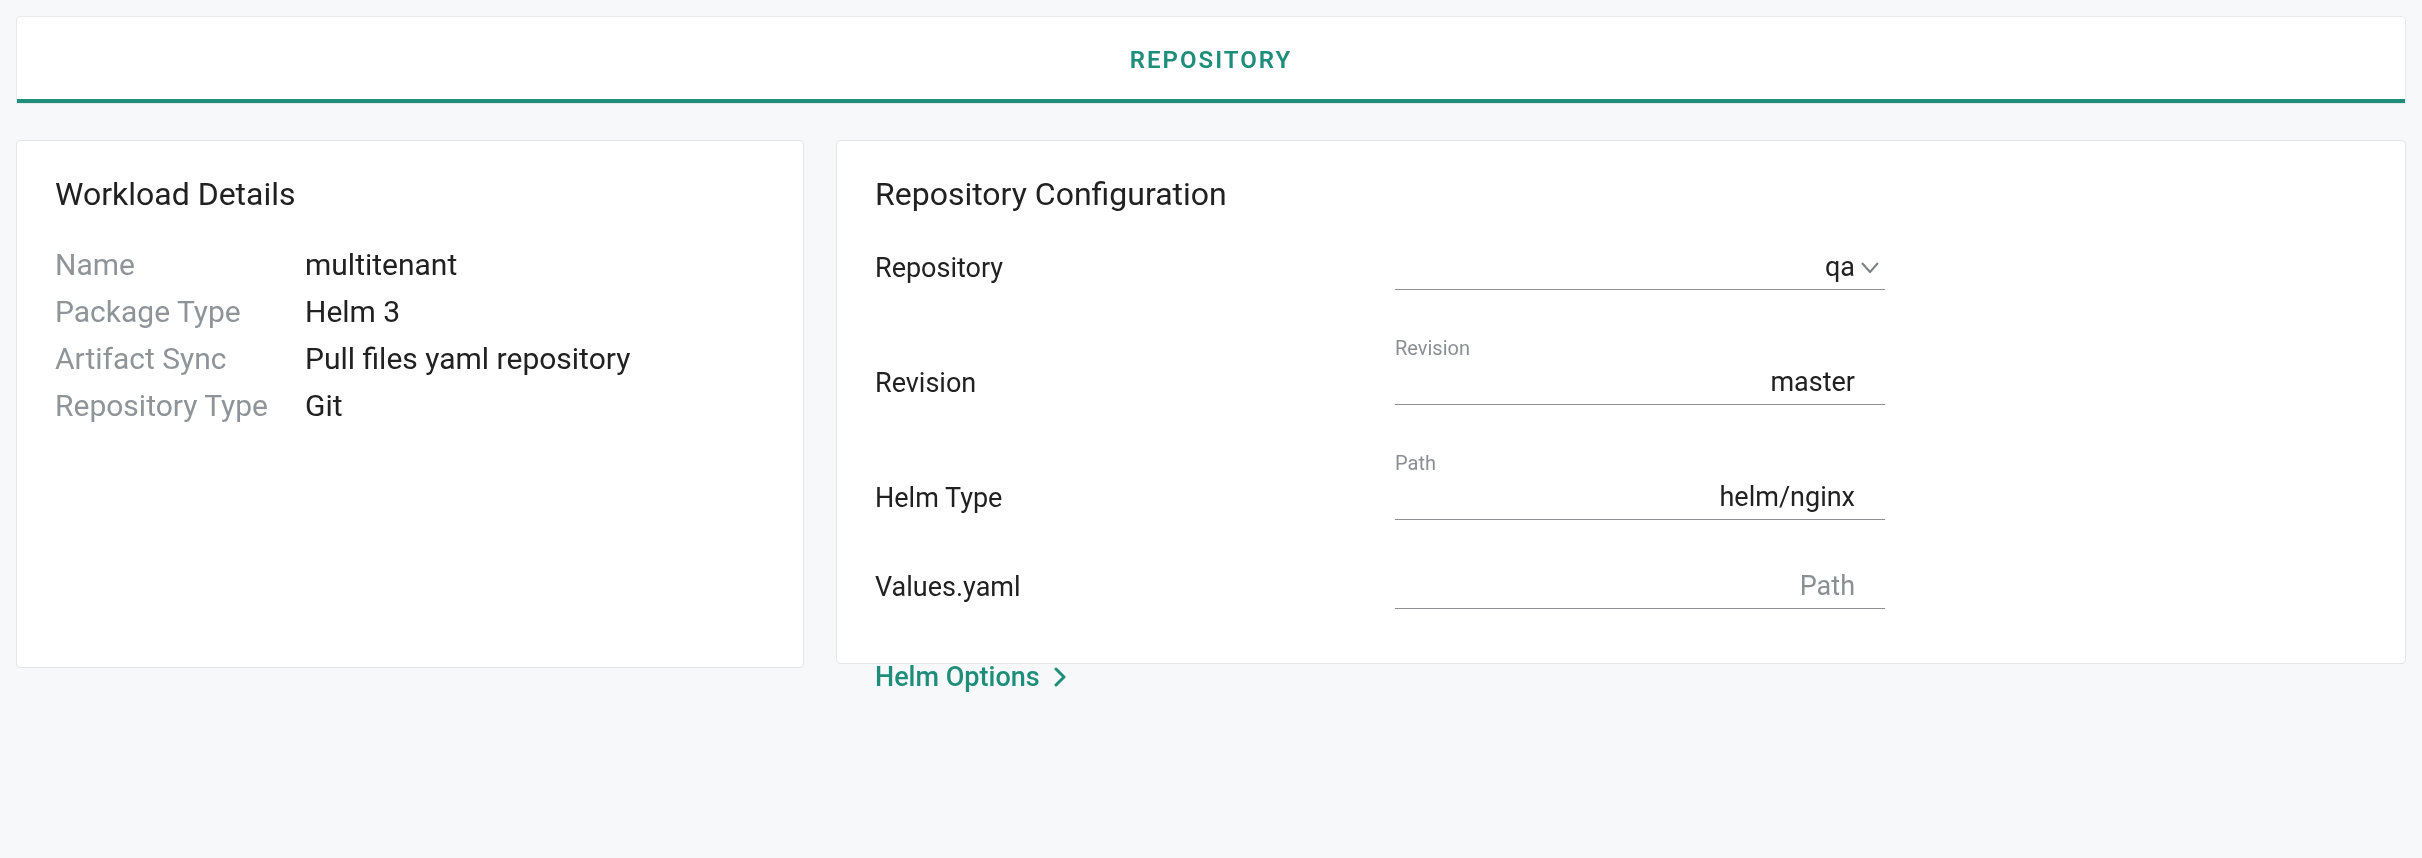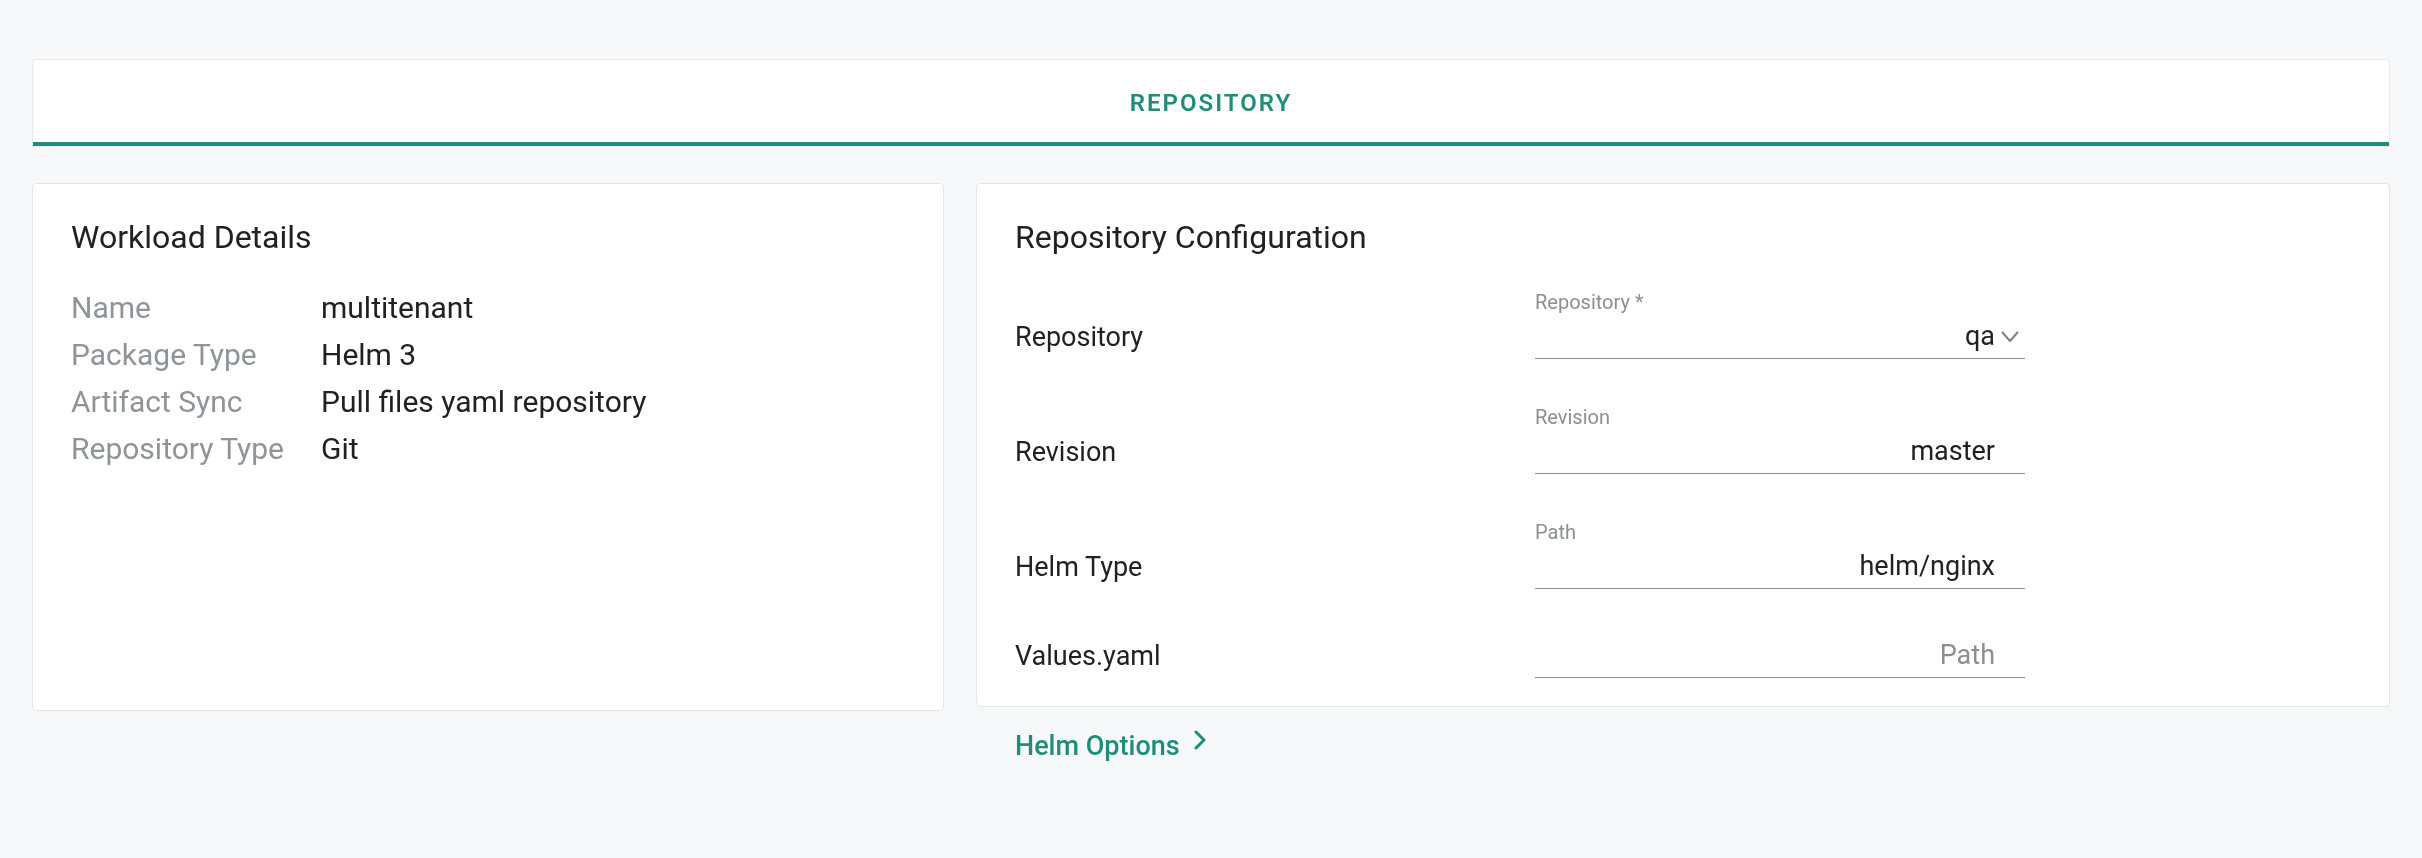--- a/index.html
+++ b/index.html
@@ -5,22 +5,21 @@
   * { box-sizing: border-box; margin: 0; padding: 0; }
   html, body {
     width: 2422px;
     height: 858px;
     font-family: "Roboto", "Helvetica Neue", Arial, sans-serif;
     background: #f7f8f9;
     color: #212121;
     font-size: 16px;
   }
   .page {
-    padding: 32px;
-    margin-top: 27px;
+    padding: 16px;
   }
   .tab-bar {
     background: #ffffff;
     border: 1px solid #e7e9eb;
     border-radius: 4px 4px 0 0;
     height: 88px;
     display: flex;
     justify-content: center;
     align-items: center;
     position: relative;
@@ -44,21 +43,21 @@
     gap: 32px;
     align-items: flex-start;
   }
   .card {
     background: #ffffff;
     border: 1px solid #e3e5e7;
     border-radius: 4px;
     padding: 34px 38px;
   }
   .card.details {
-    width: 912px;
+    width: 788px;
     height: 528px;
   }
   .card.config {
     flex: 1;
     height: 524px;
   }
   .card h2 {
     font-size: 32px;
     font-weight: 400;
     color: #212121;
@@ -116,21 +115,21 @@
     color: #8a8f94;
   }
   .field .dropdown-chevron {
     position: absolute;
     right: 6px;
     bottom: 12px;
     pointer-events: none;
   }
   .helm-options {
     display: inline-flex;
-    align-items: flex-start;
+    align-items: center;
     gap: 14px;
     color: #1e8e7b;
     font-size: 27px;
     font-weight: 500;
     cursor: pointer;
     margin-top: 6px;
   }
   .helm-options svg { display: block; }
 </style>
 </head>
@@ -162,21 +161,20 @@
     </div>
 
     <div class="card config">
       <h2>Repository Configuration</h2>
 
       <div class="config-rows">
 
         <div class="config-row">
           <div class="row-label">Repository</div>
           <div class="field">
-            <span class="float-label">Repository *</span>
             <input class="text-input" type="text" readonly="" value="qa" style="">
             <span class="dropdown-chevron">
               <svg width="18" height="12" viewBox="0 0 18 12">
                   <path d="M1 1 L9 10 L17 1" fill="none" stroke="#7a7f84" stroke-width="2"></path>
                 </svg>
             </span>
           </div>
         </div>
 
         <div class="config-row">

